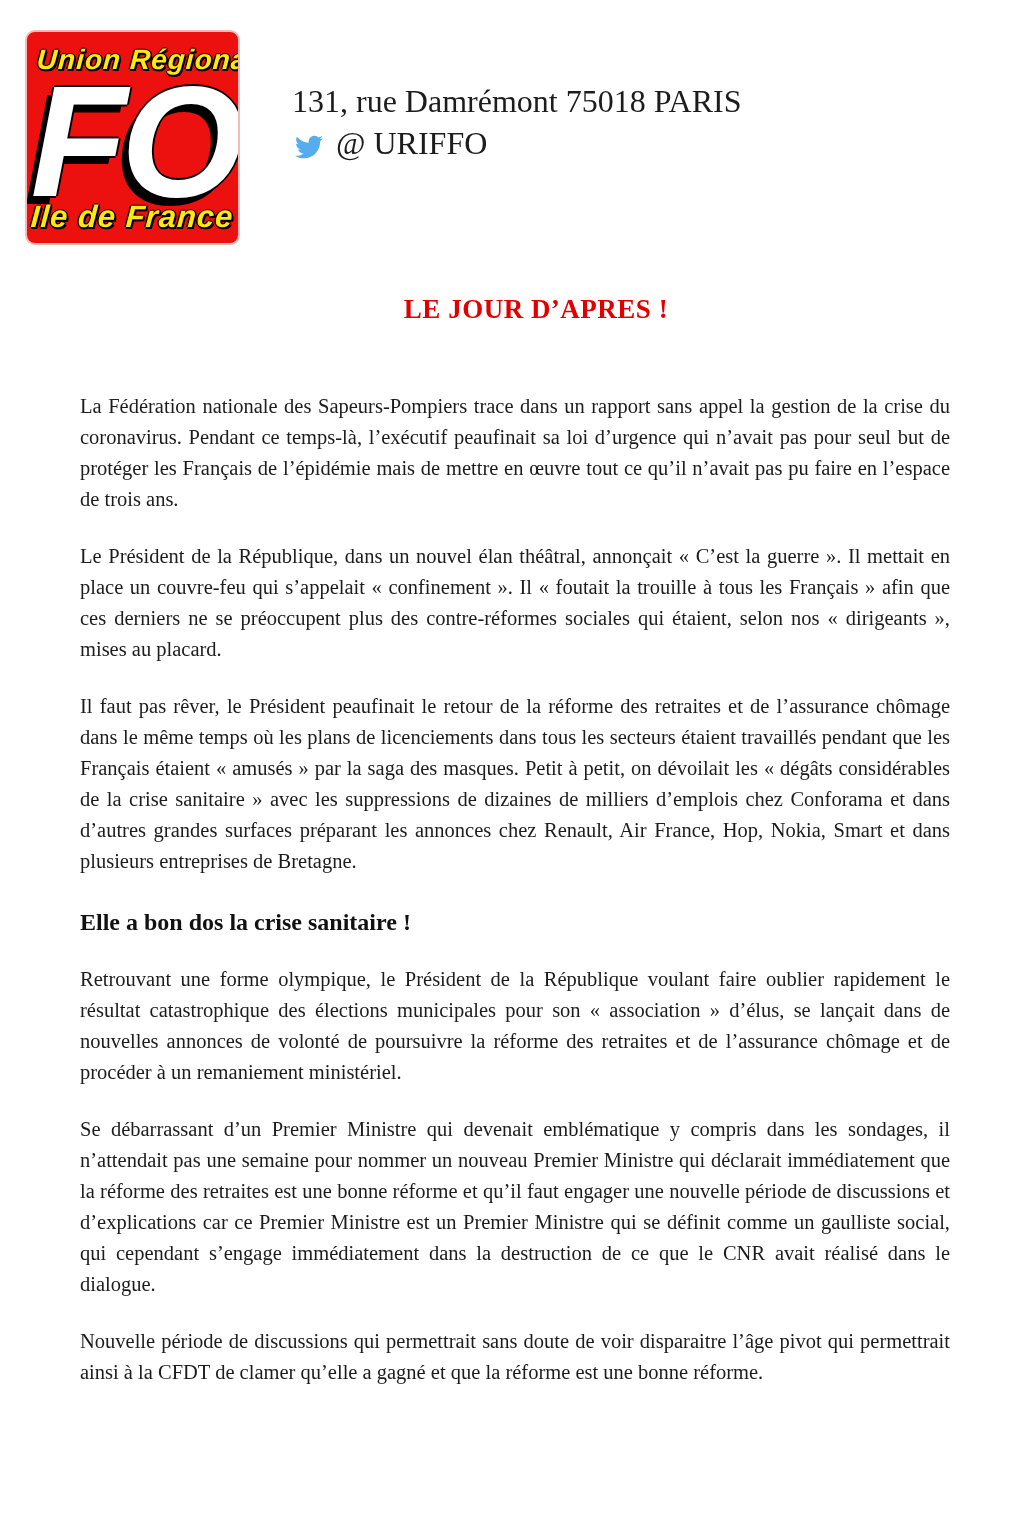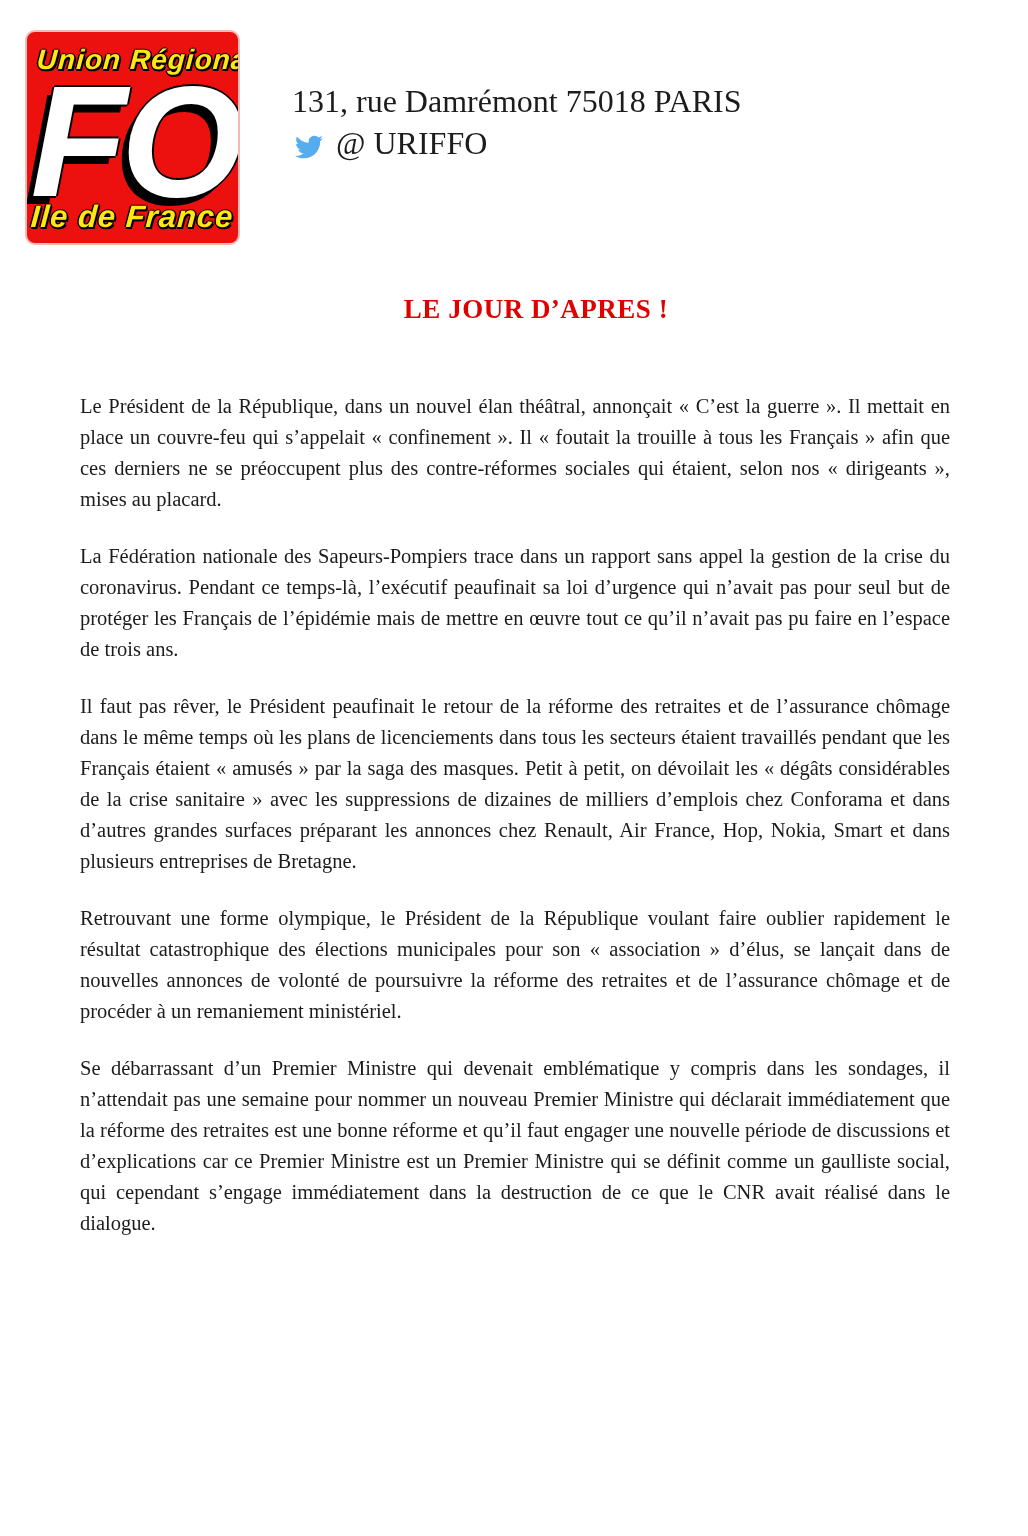--- a/index.html
+++ b/index.html
@@ -107,20 +107,22 @@
         </span>
         <span>@ URIFFO</span>
       </div>
     </div>
 
   </div>
 
   <div class="doc-title" style="color:#e00000;">LE JOUR D’APRES !</div>
 
   <div class="content">
+    <p>La Fédération nationale des Sapeurs-Pompiers trace dans un rapport sans appel la gestion de la crise du coronavirus. Pendant ce temps-là, l’exécutif peaufinait sa loi d’urgence qui n’avait pas pour seul but de protéger les Français de l’épidémie mais de mettre en œuvre tout ce qu’il n’avait pas pu faire en l’espace de trois ans.</p>
     <p>Le Président de la République, dans un nouvel élan théâtral, annonçait « C’est la guerre ». Il mettait en place un couvre-feu qui s’appelait « confinement ». Il « foutait la trouille à tous les Français » afin que ces derniers ne se préoccupent plus des contre-réformes sociales qui étaient, selon nos « dirigeants », mises au placard.</p>
-    <p>La Fédération nationale des Sapeurs-Pompiers trace dans un rapport sans appel la gestion de la crise du coronavirus. Pendant ce temps-là, l’exécutif peaufinait sa loi d’urgence qui n’avait pas pour seul but de protéger les Français de l’épidémie mais de mettre en œuvre tout ce qu’il n’avait pas pu faire en l’espace de trois ans.</p>
     <p>Il faut pas rêver, le Président peaufinait le retour de la réforme des retraites et de l’assurance chômage dans le même temps où les plans de licenciements dans tous les secteurs étaient travaillés pendant que les Français étaient « amusés » par la saga des masques. Petit à petit, on dévoilait les « dégâts considérables de la crise sanitaire » avec les suppressions de dizaines de milliers d’emplois chez Conforama et dans d’autres grandes surfaces préparant les annonces chez Renault, Air France, Hop, Nokia, Smart et dans plusieurs entreprises de Bretagne.</p>
+    <h2>Elle a bon dos la crise sanitaire !</h2>
     <p>Retrouvant une forme olympique, le Président de la République voulant faire oublier rapidement le résultat catastrophique des élections municipales pour son « association » d’élus, se lançait dans de nouvelles annonces de volonté de poursuivre la réforme des retraites et de l’assurance chômage et de procéder à un remaniement ministériel.</p>
     <p>Se débarrassant d’un Premier Ministre qui devenait emblématique y compris dans les sondages, il n’attendait pas une semaine pour nommer un nouveau Premier Ministre qui déclarait immédiatement que la réforme des retraites est une bonne réforme et qu’il faut engager une nouvelle période de discussions et d’explications car ce Premier Ministre est un Premier Ministre qui se définit comme un gaulliste social, qui cependant s’engage immédiatement dans la destruction de ce que le CNR avait réalisé dans le dialogue.</p>
+    <p>Nouvelle période de discussions qui permettrait sans doute de voir disparaitre l’âge pivot qui permettrait ainsi à la CFDT de clamer qu’elle a gagné et que la réforme est une bonne réforme.</p>
   </div>
 
 </div>
 
 </body></html>

